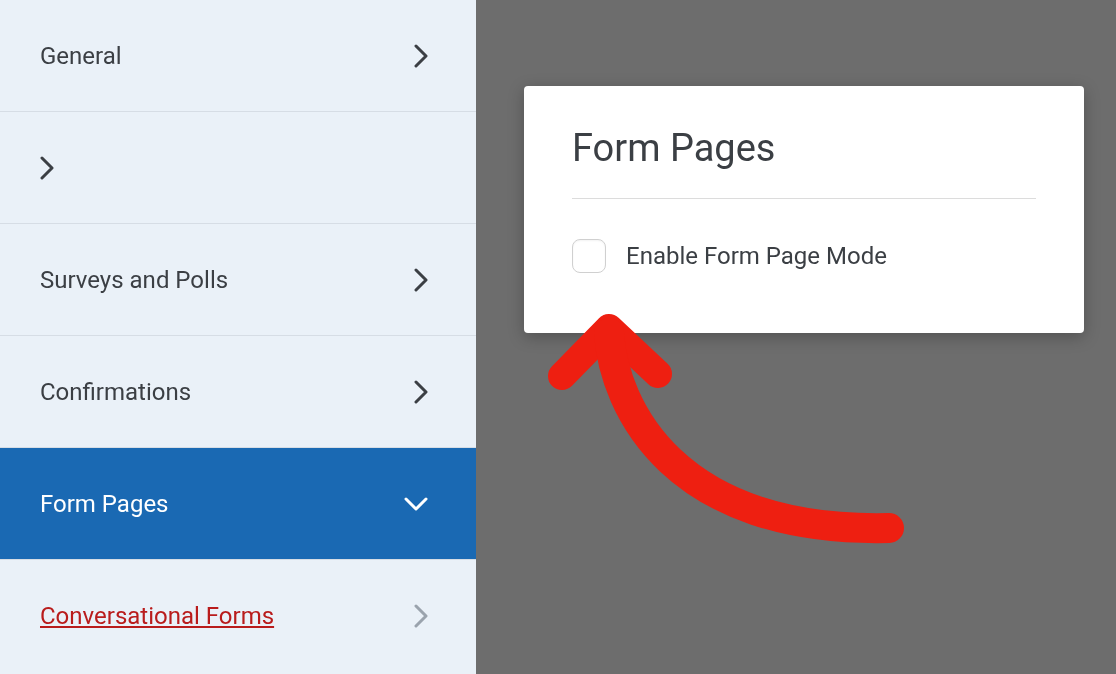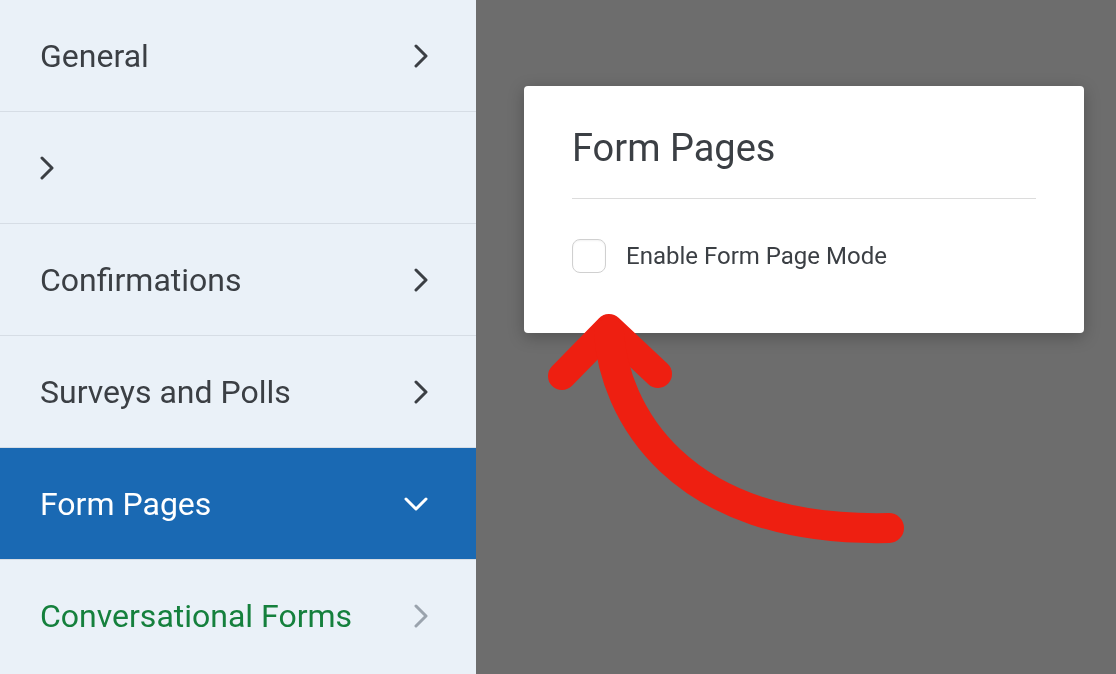--- a/index.html
+++ b/index.html
@@ -23,32 +23,33 @@
     .sidebar-item {
       display: flex;
       align-items: center;
       justify-content: space-between;
       padding: 0 48px 0 40px;
       height: 112px;
       border-bottom: 1px solid #d6dde5;
       cursor: pointer;
     }
     .sidebar-item-label {
-      font-size: 32px;
+      font-size: 24px;
       color: #3b3f44;
       font-weight: 400;
     }
     .sidebar-item.active {
       background: #1a69b3;
     }
     .sidebar-item.active .sidebar-item-label {
       color: #ffffff;
     }
     .sidebar-item.disabled .sidebar-item-label {
-      color: #15803d;
+      color: #b91c1c;
+      text-decoration: underline;
     }
     .chevron {
       display: inline-block;
     }
     .chevron svg {
       display: block;
     }
     .content-area {
       flex: 1;
       background: #6d6d6d;
@@ -115,29 +116,29 @@
     </span>
   </div>
   <div class="sidebar-item">
     <span class="chevron">
       <svg width="14" height="24" viewBox="0 0 14 24">
           <path d="M2 2 L12 12 L2 22" stroke="#3b3f44" stroke-width="3" fill="none" stroke-linecap="round" stroke-linejoin="round"></path>
         </svg>
     </span>
   </div>
   <div class="sidebar-item">
-    <span class="sidebar-item-label">Confirmations</span>
+    <span class="sidebar-item-label">Surveys and Polls</span>
     <span class="chevron">
       <svg width="14" height="24" viewBox="0 0 14 24">
           <path d="M2 2 L12 12 L2 22" stroke="#3b3f44" stroke-width="3" fill="none" stroke-linecap="round" stroke-linejoin="round"></path>
         </svg>
     </span>
   </div>
   <div class="sidebar-item">
-    <span class="sidebar-item-label">Surveys and Polls</span>
+    <span class="sidebar-item-label">Confirmations</span>
     <span class="chevron">
       <svg width="14" height="24" viewBox="0 0 14 24">
           <path d="M2 2 L12 12 L2 22" stroke="#3b3f44" stroke-width="3" fill="none" stroke-linecap="round" stroke-linejoin="round"></path>
         </svg>
     </span>
   </div>
   <div class="sidebar-item active">
     <span class="sidebar-item-label">Form Pages</span>
     <span class="chevron">
       <svg width="24" height="14" viewBox="0 0 24 14">

